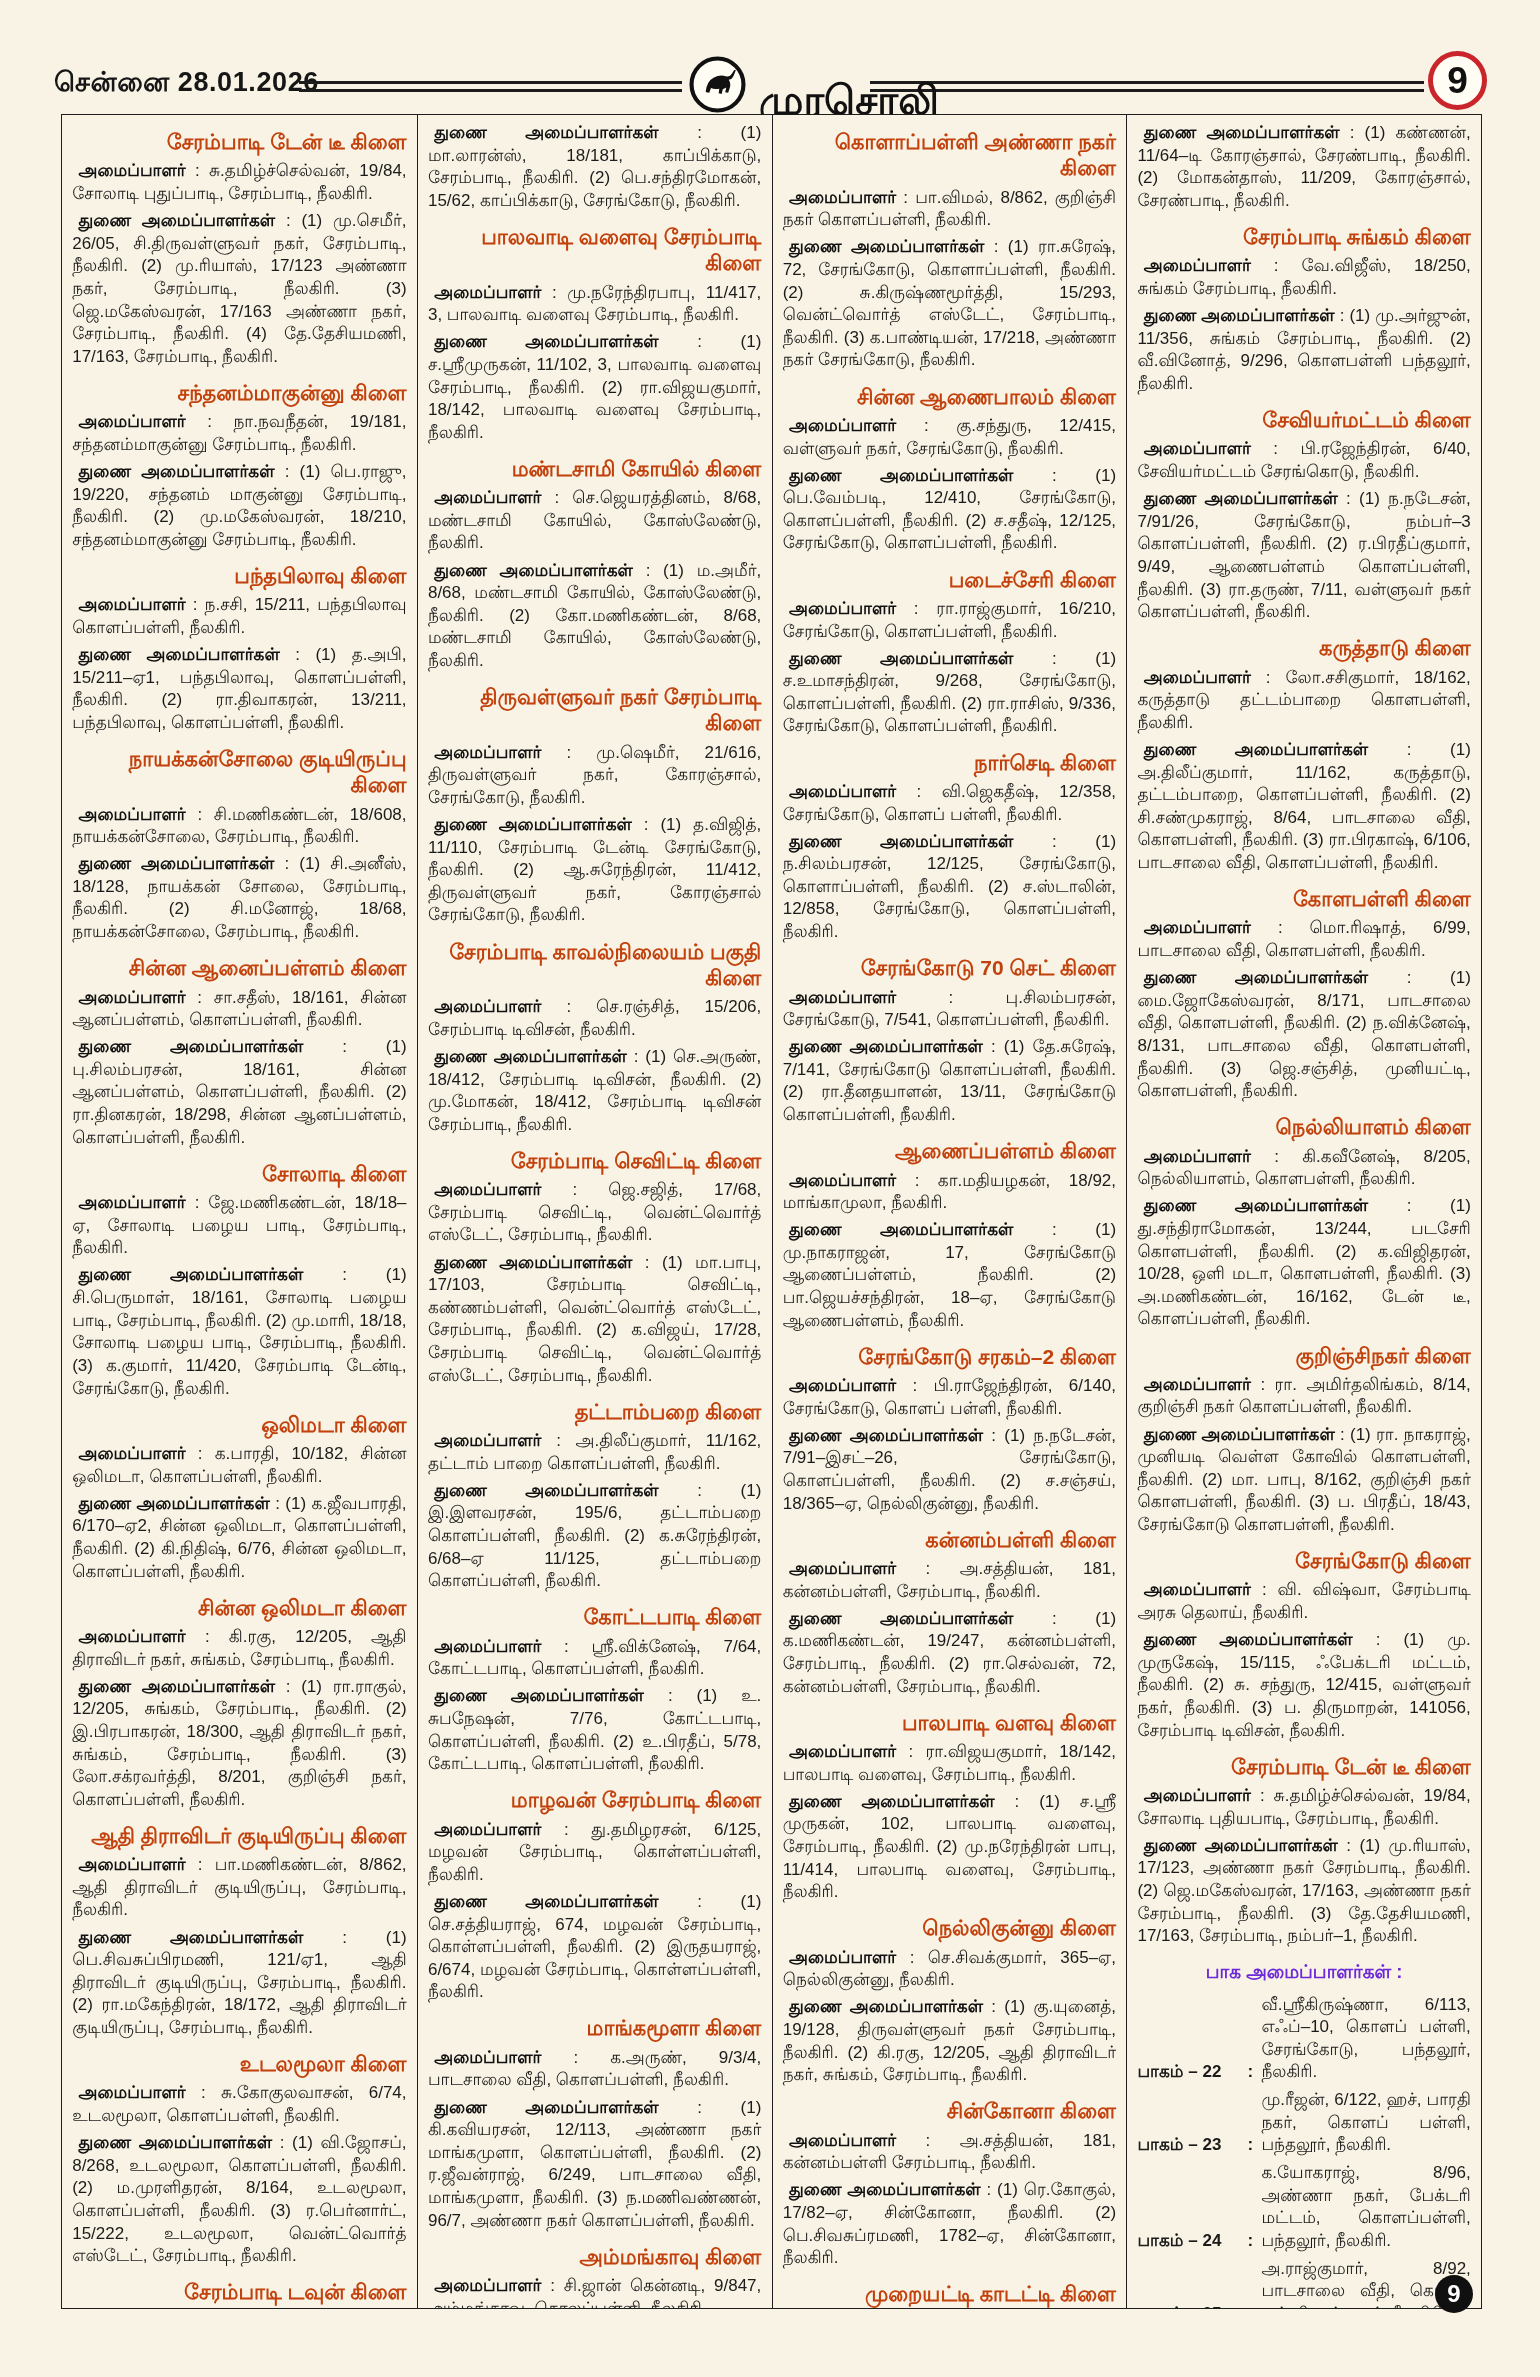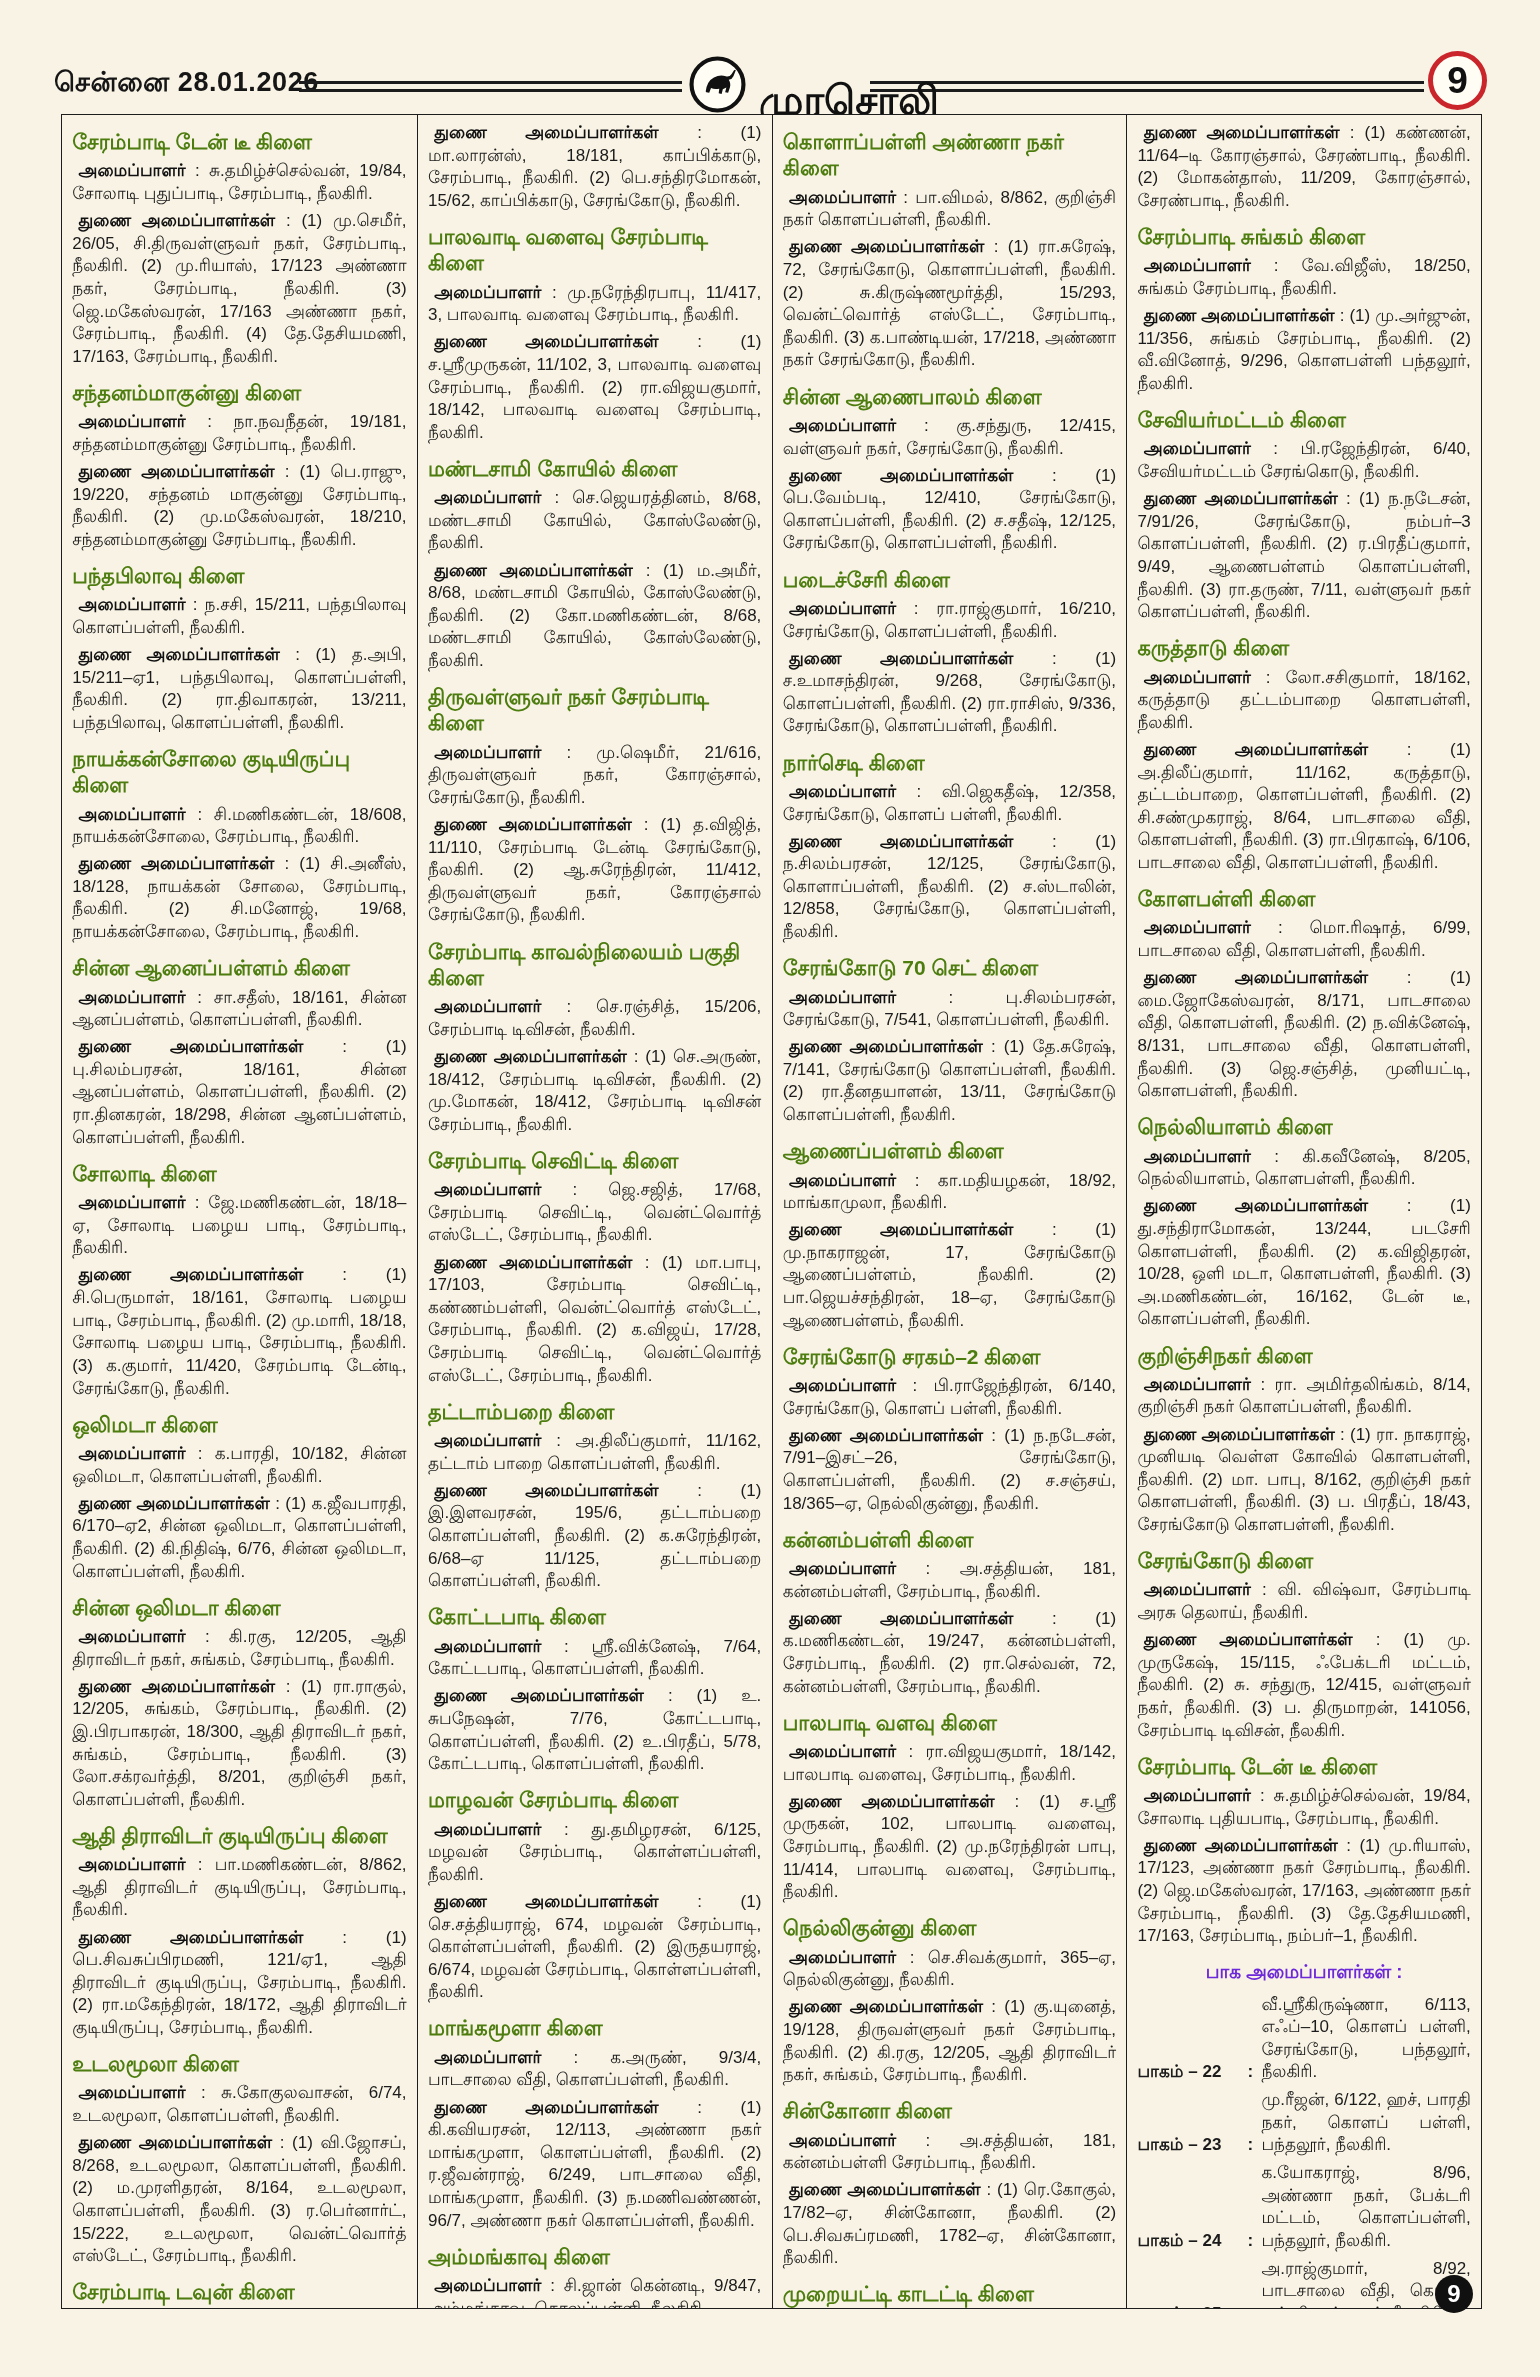--- a/index.html
+++ b/index.html
@@ -38,21 +38,21 @@
     position:absolute;left:61px;top:114px;width:1421px;height:2195px;
     border:1.9px solid #1d1d1d;box-sizing:border-box;
     display:grid;grid-template-columns:repeat(4,1fr);
     background:#f8f3e4;
   }
   .column{
     padding:2.6px 10.2px 6.4px 10.2px;overflow:hidden;box-sizing:border-box;
   }
   .column + .column{border-left:1.3px solid #1d1d1d;}
   .branch-heading{
-    font-size:21px;font-weight:bold;color:#4d7c0f;text-align:left;
+    font-size:21px;font-weight:bold;color:#c2410c;text-align:right;
     margin:11.5px 0 5.1px 0;line-height:1.25;
   }
   p.para{
     font-size:17px;line-height:1.33;text-align:justify;
     margin:4.5px 0;text-indent:6.4px;
   }
   p.para b{color:#111;}
   .subtitle{
     font-size:18.5px;font-weight:bold;color:#6d28d9;text-align:center;
     margin:12.8px 0 9px 0;
@@ -97,21 +97,21 @@
       <p class="para"><b>அமைப்பாளர்</b> <span>: சு.தமிழ்ச்செல்வன், 19/84, சோலாடி புதுப்பாடி, சேரம்பாடி, நீலகிரி.</span></p>
       <p class="para"><b>துணை அமைப்பாளர்கள்</b> <span>: (1) மு.செமீர், 26/05, சி.திருவள்ளுவர் நகர், சேரம்பாடி, நீலகிரி. (2) மு.ரியாஸ், 17/123 அண்ணா நகர், சேரம்பாடி, நீலகிரி. (3) ஜெ.மகேஸ்வரன், 17/163 அண்ணா நகர், சேரம்பாடி, நீலகிரி. (4) தே.தேசியமணி, 17/163, சேரம்பாடி, நீலகிரி.</span></p>
       <div class="branch-heading">சந்தனம்மாகுன்னு கிளை</div>
       <p class="para"><b>அமைப்பாளர்</b> <span>: நா.நவநீதன், 19/181, சந்தனம்மாகுன்னு சேரம்பாடி, நீலகிரி.</span></p>
       <p class="para"><b>துணை அமைப்பாளர்கள்</b> <span>: (1) பெ.ராஜு, 19/220, சந்தனம் மாகுன்னு சேரம்பாடி, நீலகிரி. (2) மு.மகேஸ்வரன், 18/210, சந்தனம்மாகுன்னு சேரம்பாடி, நீலகிரி.</span></p>
       <div class="branch-heading">பந்தபிலாவு கிளை</div>
       <p class="para"><b>அமைப்பாளர்</b> <span>: ந.சசி, 15/211, பந்தபிலாவு கொளப்பள்ளி, நீலகிரி.</span></p>
       <p class="para"><b>துணை அமைப்பாளர்கள்</b> <span>: (1) த.அபி, 15/211–ஏ1, பந்தபிலாவு, கொளப்பள்ளி, நீலகிரி. (2) ரா.திவாகரன், 13/211, பந்தபிலாவு, கொளப்பள்ளி, நீலகிரி.</span></p>
       <div class="branch-heading">நாயக்கன்சோலை குடியிருப்பு கிளை</div>
       <p class="para"><b>அமைப்பாளர்</b> <span>: சி.மணிகண்டன், 18/608, நாயக்கன்சோலை, சேரம்பாடி, நீலகிரி.</span></p>
-      <p class="para"><b>துணை அமைப்பாளர்கள்</b> <span>: (1) சி.அனீஸ், 18/128, நாயக்கன் சோலை, சேரம்பாடி, நீலகிரி. (2) சி.மனோஜ், 19/68, நாயக்கன்சோலை, சேரம்பாடி, நீலகிரி.</span></p>
+      <p class="para"><b>துணை அமைப்பாளர்கள்</b> <span>: (1) சி.அனீஸ், 18/128, நாயக்கன் சோலை, சேரம்பாடி, நீலகிரி. (2) சி.மனோஜ், 18/68, நாயக்கன்சோலை, சேரம்பாடி, நீலகிரி.</span></p>
       <div class="branch-heading">சின்ன ஆனைப்பள்ளம் கிளை</div>
       <p class="para"><b>அமைப்பாளர்</b> <span>: சா.சதீஸ், 18/161, சின்ன ஆனப்பள்ளம், கொளப்பள்ளி, நீலகிரி.</span></p>
       <p class="para"><b>துணை அமைப்பாளர்கள்</b> <span>: (1) பு.சிலம்பரசன், 18/161, சின்ன ஆனப்பள்ளம், கொளப்பள்ளி, நீலகிரி. (2) ரா.தினகரன், 18/298, சின்ன ஆனப்பள்ளம், கொளப்பள்ளி, நீலகிரி.</span></p>
       <div class="branch-heading">சோலாடி கிளை</div>
       <p class="para"><b>அமைப்பாளர்</b> <span>: ஜே.மணிகண்டன், 18/18–ஏ, சோலாடி பழைய பாடி, சேரம்பாடி, நீலகிரி.</span></p>
       <p class="para"><b>துணை அமைப்பாளர்கள்</b> <span>: (1) சி.பெருமாள், 18/161, சோலாடி பழைய பாடி, சேரம்பாடி, நீலகிரி. (2) மு.மாரி, 18/18, சோலாடி பழைய பாடி, சேரம்பாடி, நீலகிரி. (3) க.குமார், 11/420, சேரம்பாடி டேன்டி, சேரங்கோடு, நீலகிரி.</span></p>
       <div class="branch-heading">ஒலிமடா கிளை</div>
       <p class="para"><b>அமைப்பாளர்</b> <span>: க.பாரதி, 10/182, சின்ன ஒலிமடா, கொளப்பள்ளி, நீலகிரி.</span></p>
       <p class="para"><b>துணை அமைப்பாளர்கள்</b> <span>: (1) க.ஜீவபாரதி, 6/170–ஏ2, சின்ன ஒலிமடா, கொளப்பள்ளி, நீலகிரி. (2) கி.நிதிஷ், 6/76, சின்ன ஒலிமடா, கொளப்பள்ளி, நீலகிரி.</span></p>
       <div class="branch-heading">சின்ன ஒலிமடா கிளை</div>

